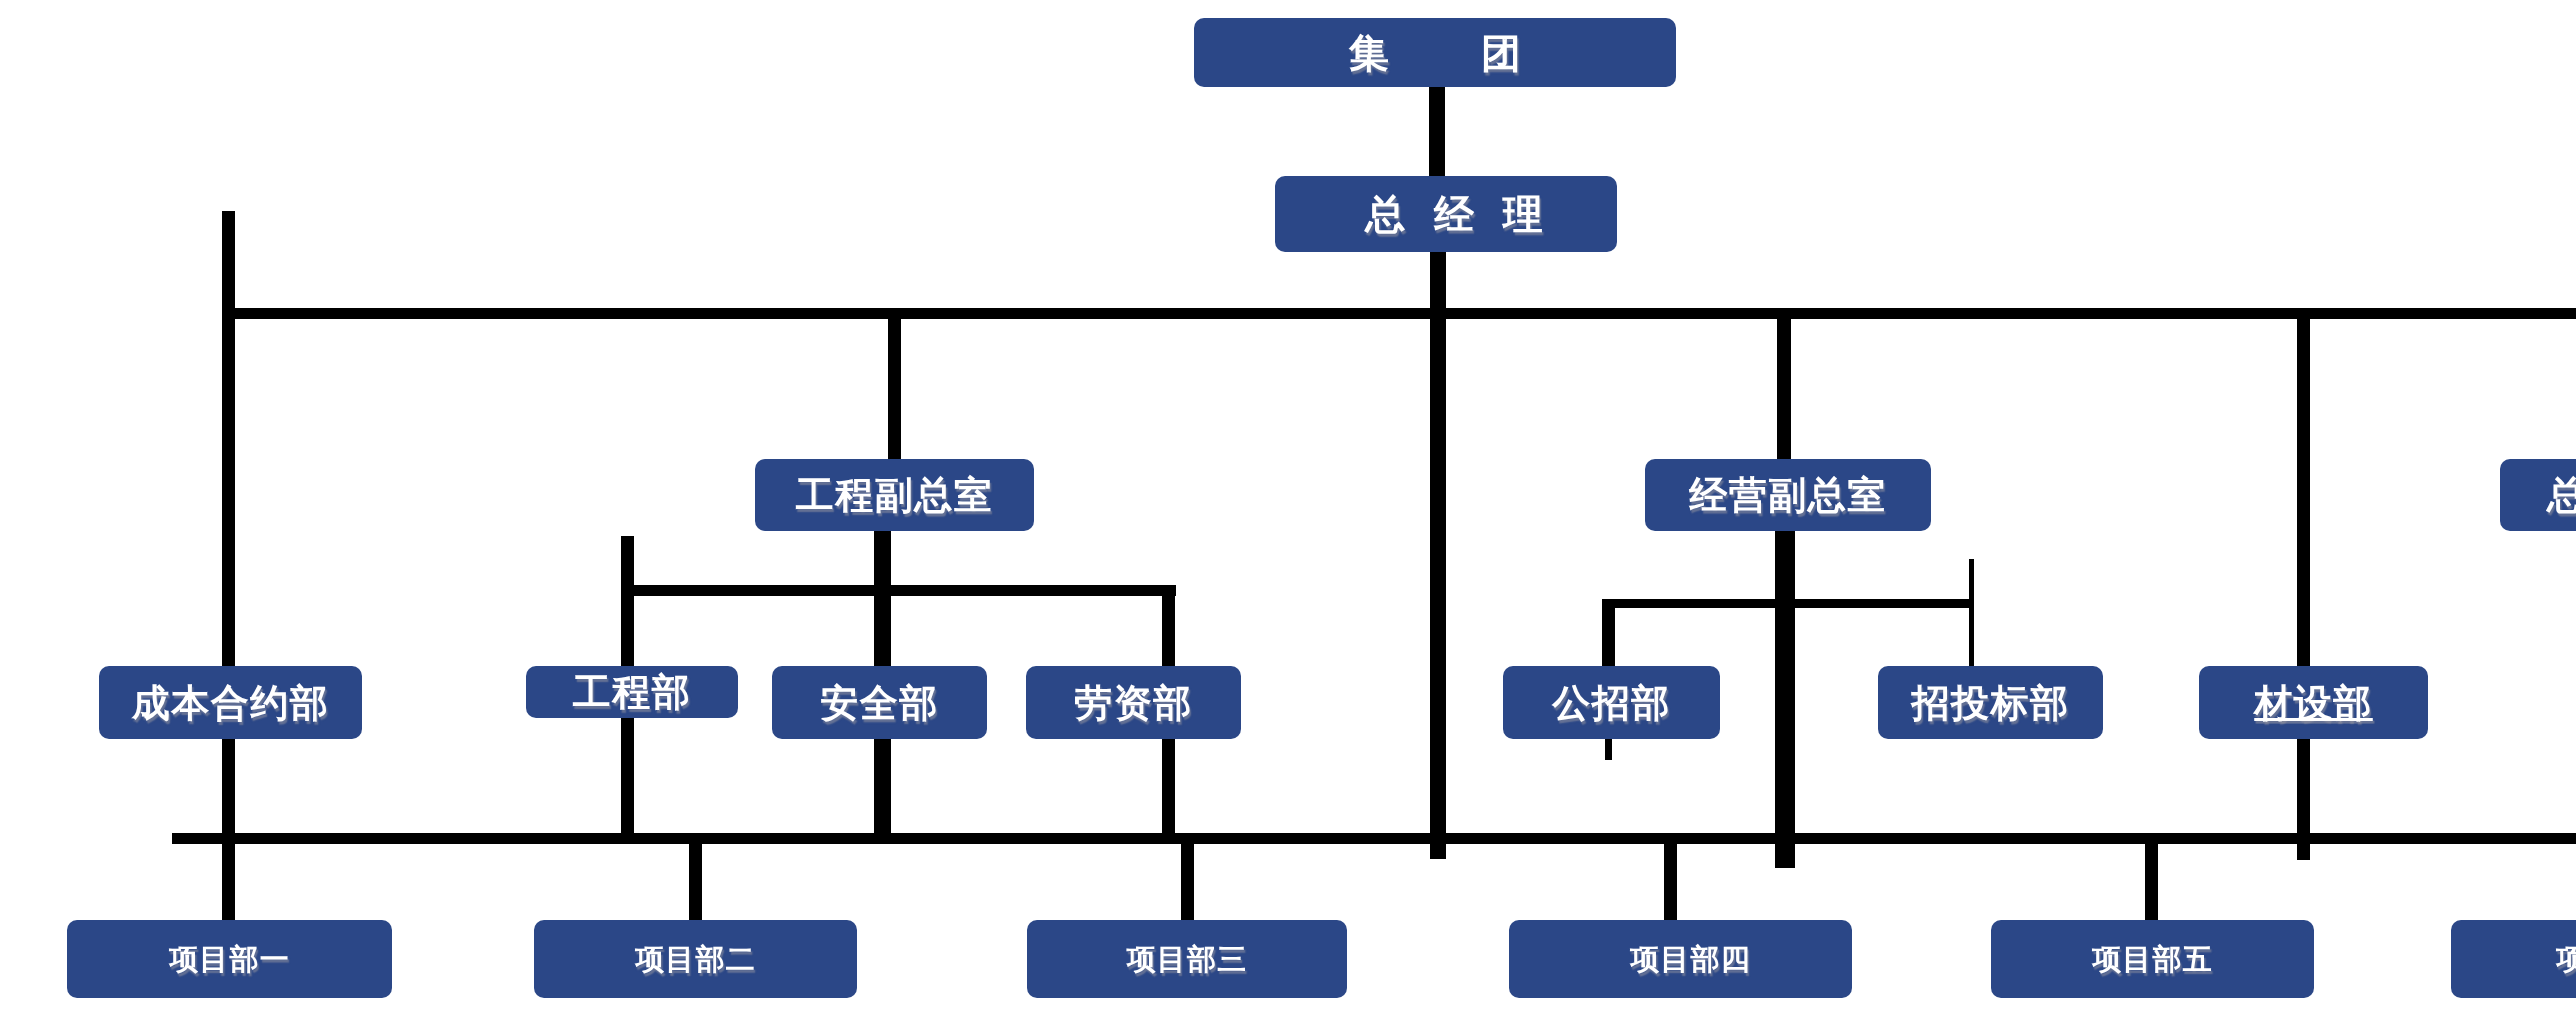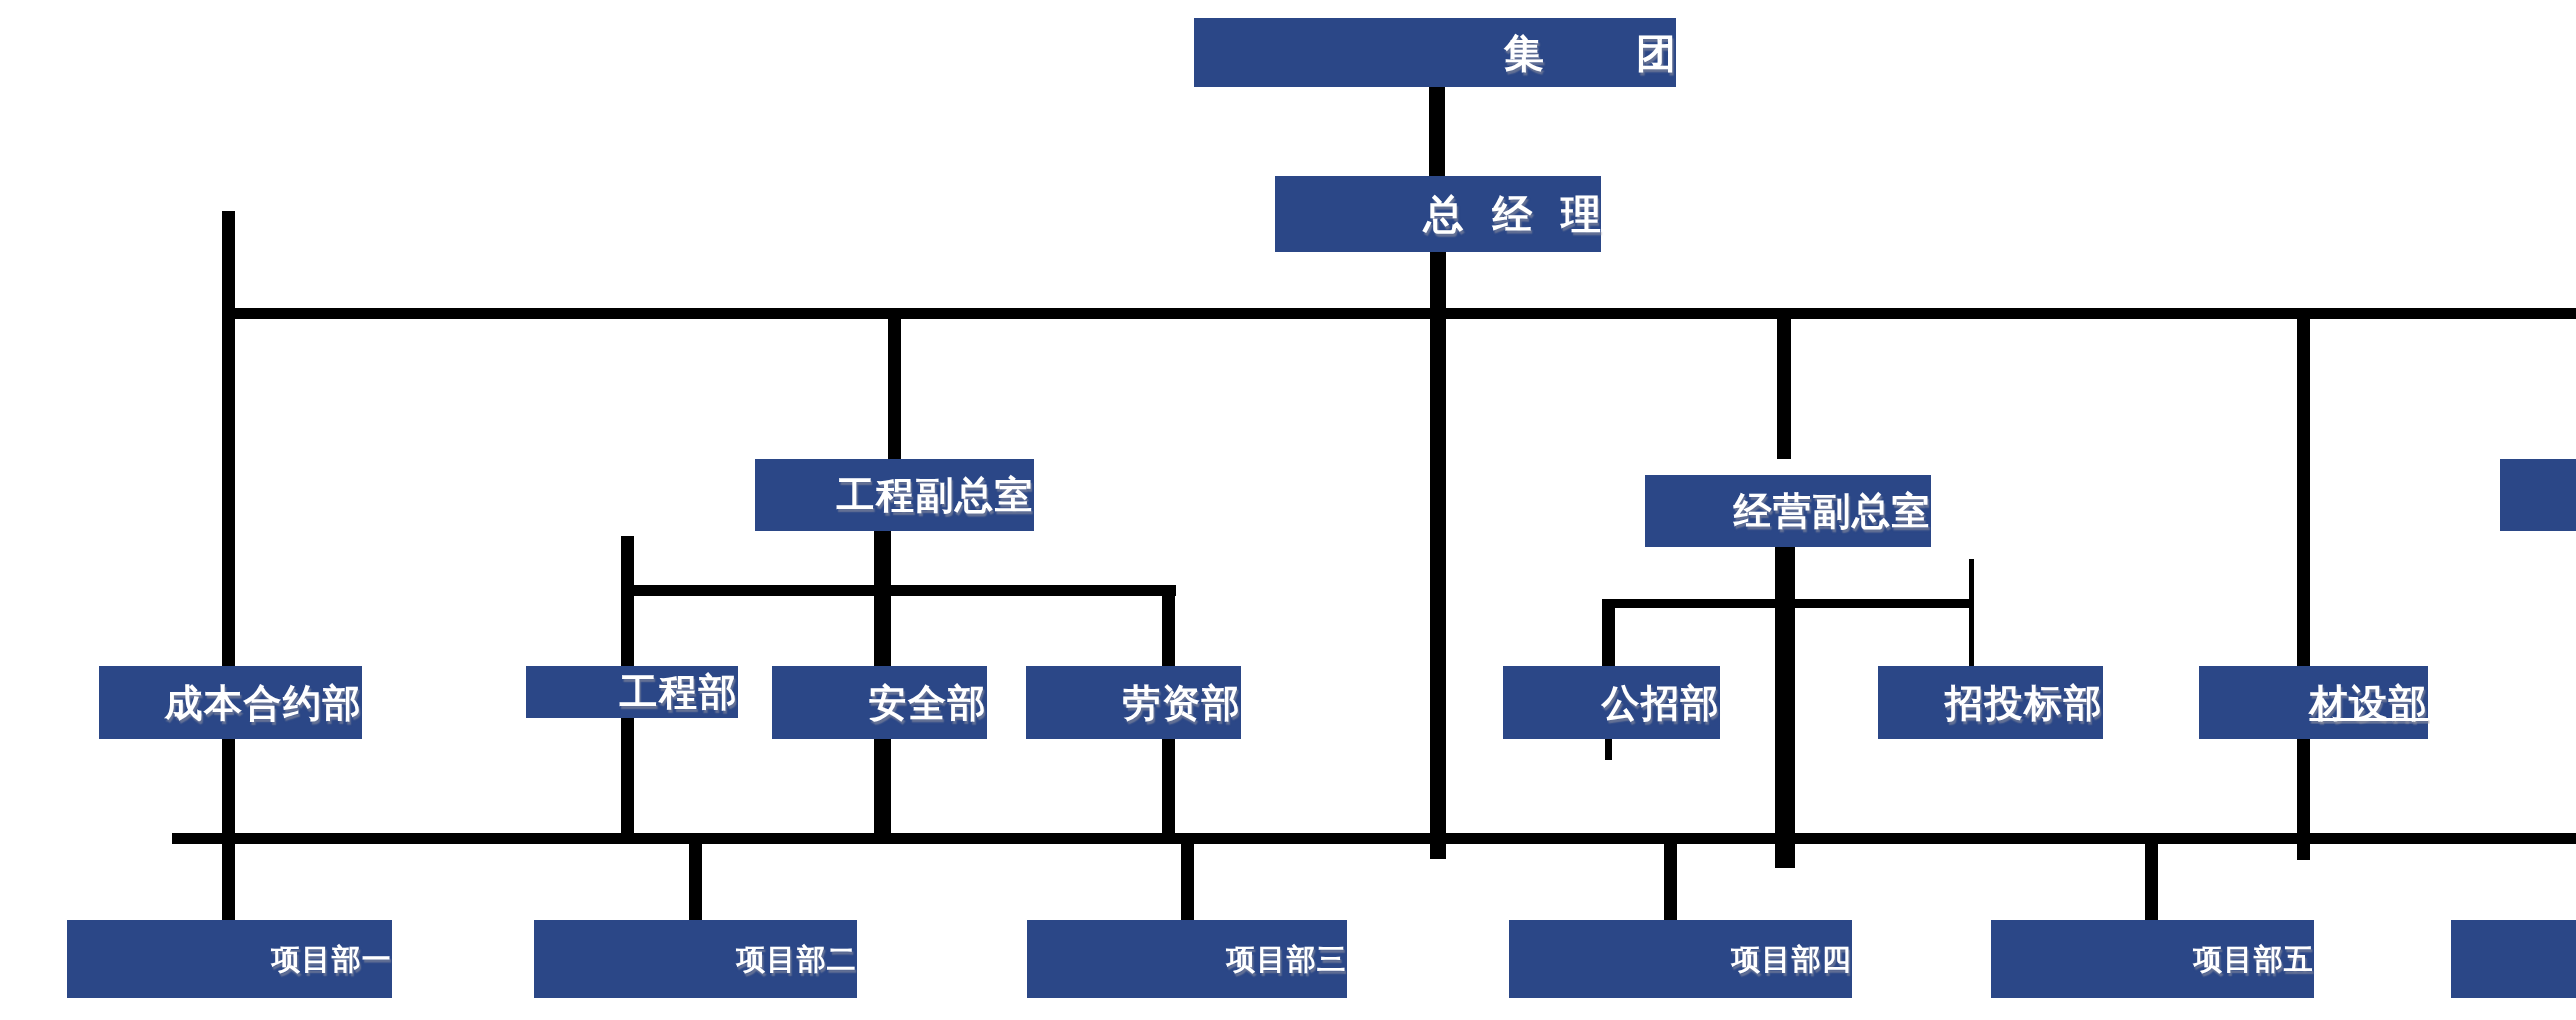--- a/index.html
+++ b/index.html
@@ -7,27 +7,28 @@
     position:relative;
     width:2840px;height:1021px;
     background:var(--canvas-bg,#ffffff);
     font-family:"Liberation Sans","DejaVu Sans",sans-serif;
     overflow:hidden;
   }
   .node{
     position:absolute;
     background:var(--node-fill,#2B4787);
     color:var(--node-text,#ffffff);
-    display:flex;align-items:center;justify-content:flex-end;
+    display:flex;align-items:center;justify-content:center;
     font-weight:bold;
     font-size:38px;
     line-height:1;
     z-index:2;
     text-shadow:1.5px 2.6px 1.5px rgba(150,150,160,.55);
     white-space:nowrap;
+    border-radius:10px;
   }
   .node .lbl{display:inline-block;}
   .fs-top{font-size:40px;}
   .fs-bottom{font-size:29px;}
   .sp-jt .lbl{letter-spacing:2.3em;margin-right:-2.3em;}
   .sp-zjl .lbl{letter-spacing:.72em;margin-right:-.72em;}
   .sp-zgs .lbl{letter-spacing:1em;margin-right:-1em;}
   .tight .lbl{letter-spacing:.04em;}
   .connector{
     position:absolute;
@@ -59,28 +60,28 @@
 
   <div class="connector" style="left:172px;top:833px;width:2493px;height:11.3px;"></div>
   <div class="connector" style="left:689px;top:844px;width:13.4px;height:76px;"></div>
   <div class="connector" style="left:1181px;top:844px;width:13.4px;height:76px;"></div>
   <div class="connector" style="left:1664px;top:844px;width:13.4px;height:76px;"></div>
   <div class="connector" style="left:2145px;top:844px;width:13.4px;height:76px;"></div>
 
   <div class="node fs-top sp-jt" style="left:1194px;top:18px;width:482px;height:69px;">
     <span class="lbl">集团</span>
   </div>
-  <div class="node fs-top sp-zjl" style="left:1275px;top:176px;width:326px;height:76px;">
+  <div class="node fs-top sp-zjl" style="left:1275px;top:176px;width:326px;height:76px;padding-left:16px;">
     <span class="lbl">总经理</span>
   </div>
 
   <div class="node tight" style="left:755px;top:459px;width:279px;height:72px;">
     <span class="lbl">工程副总室</span>
   </div>
-  <div class="node tight" style="left:1645px;top:459px;width:286px;height:72px;margin-top:16px;">
+  <div class="node tight" style="left:1645px;top:459px;width:286px;height:72px;">
     <span class="lbl">经营副总室</span>
   </div>
   <div class="node sp-zgs" style="left:2500px;top:459px;width:284px;height:72px;">
     <span class="lbl">总工室</span>
   </div>
 
   <div class="node tight" style="left:99px;top:666px;width:263px;height:73px;">
     <span class="lbl">成本合约部</span>
   </div>
   <div class="node tight" style="left:526px;top:666px;width:212px;height:52px;">

